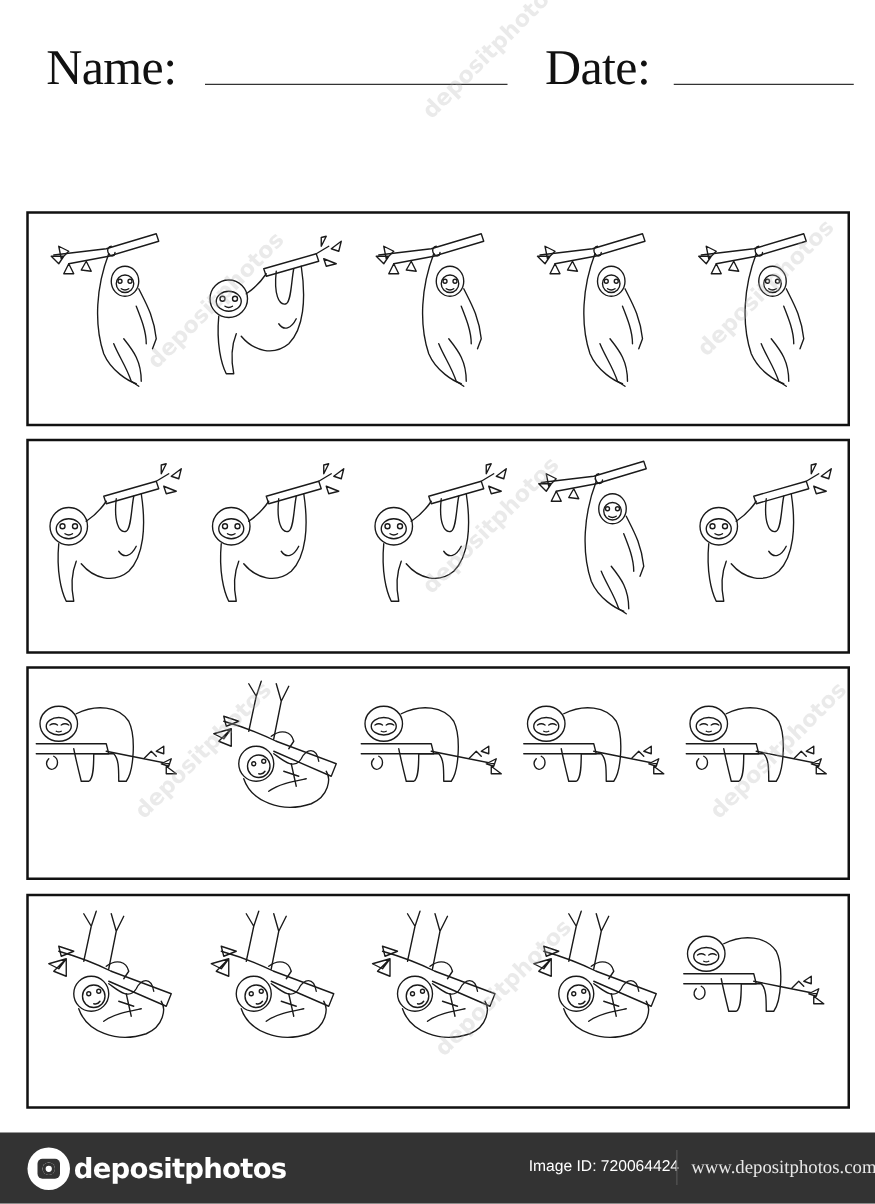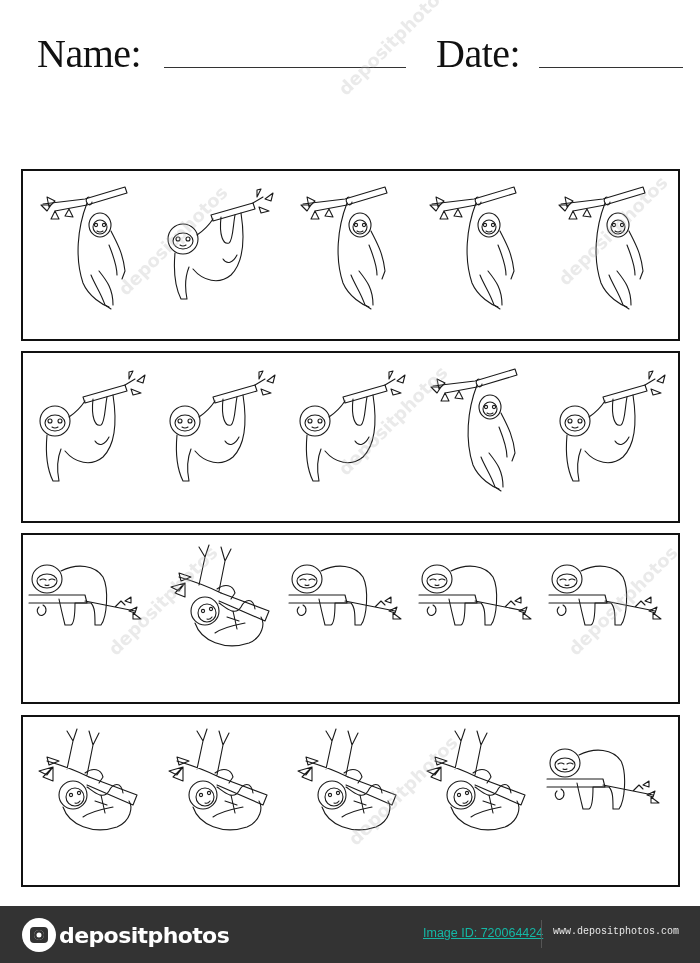--- a/index.html
+++ b/index.html
@@ -23,23 +23,23 @@
   .pic svg * { fill: none; stroke: #1a1a1a; stroke-width: 1.1; stroke-linecap: round; stroke-linejoin: round; }
 
   .watermark { position: absolute; color: rgba(180,180,180,0.28); font-family: "DejaVu Sans", sans-serif; font-size: 18px; font-weight: bold; transform: rotate(-45deg); pointer-events: none; white-space: nowrap; }
 
   .footer { position: absolute; left: 0; top: 906px; width: 700px; height: 57px; background: #333; color: #fff; }
   .logo { position: absolute; left: 22px; top: 12px; height: 34px; display: flex; align-items: center; }
   .logo-icon { width: 34px; height: 34px; border-radius: 50%; background: #fff; position: relative; }
   .logo-icon::before { content: ""; position: absolute; left: 8px; top: 9px; width: 18px; height: 16px; border-radius: 4px; background: #333; }
   .logo-icon::after { content: ""; position: absolute; left: 12px; top: 12px; width: 10px; height: 10px; border-radius: 50%; background: #fff; box-shadow: inset 0 0 0 2.5px #333; }
   .logo-text { margin-left: 3px; font-family: "DejaVu Sans", sans-serif; font-weight: bold; font-size: 22px; letter-spacing: -0.6px; color: #fff; }
-  .image-id { position: absolute; left: 423px; top: 20px; font-family: "Liberation Sans", sans-serif; font-size: 12.5px; color: #14b8a6; text-decoration: underline; }
+  .image-id { position: absolute; left: 423px; top: 20px; font-family: "Liberation Sans", sans-serif; font-size: 12.5px; color: #ffffff; }
   .footer-sep { position: absolute; left: 541px; top: 14px; width: 1px; height: 28px; background: #555; }
-  .site-url { position: absolute; left: 553px; top: 20px; font-family: Liberation Mono, monospace; font-size: 10px; color: #e8e8e8; }
+  .site-url { position: absolute; left: 553px; top: 20px; font-family: Liberation Serif, serif; font-size: 15px; color: #e8e8e8; }
 </style>
 </head>
 <body>
 
 <svg width="0" height="0" style="position:absolute">
   <defs>
 
     <symbol id="sloth-a" viewBox="0 0 125 150">
       <path d="M18 25 L60 20 L100 8 L102 14 L62 26 L30 32"></path>
       <path d="M22 18 l8 4 -6 6 z M16 26 l10 0 -4 6 z M30 32 l4 8 -8 0 z M44 30 l4 8 -8 -1 z"></path>

